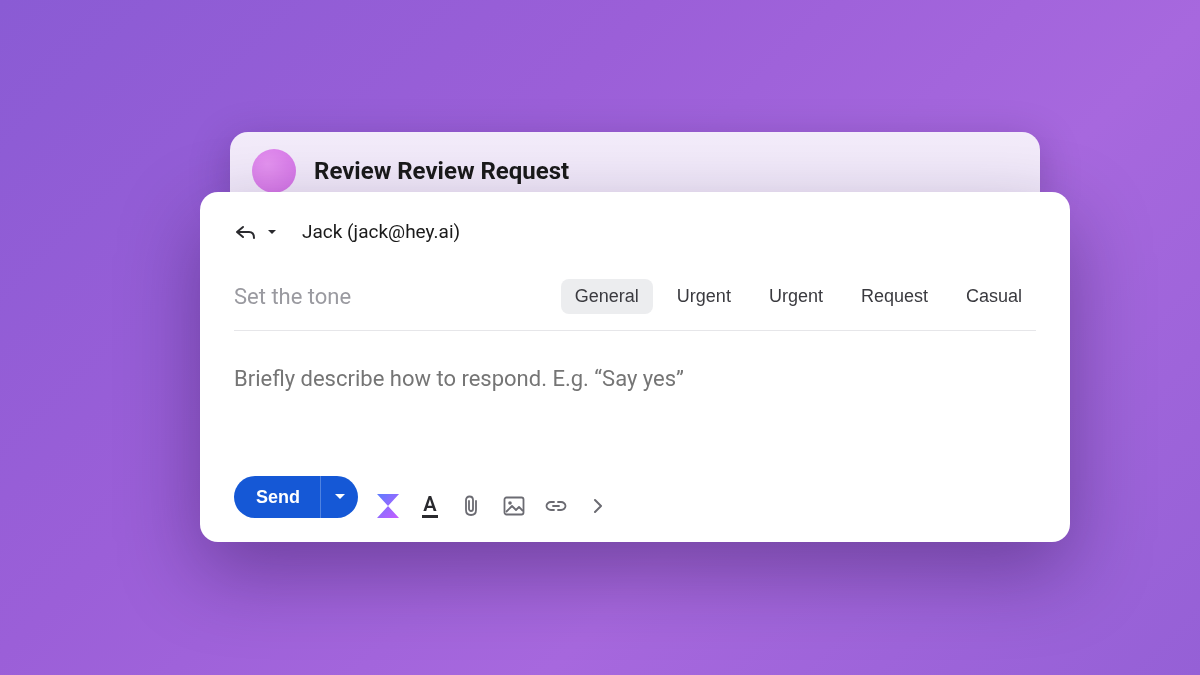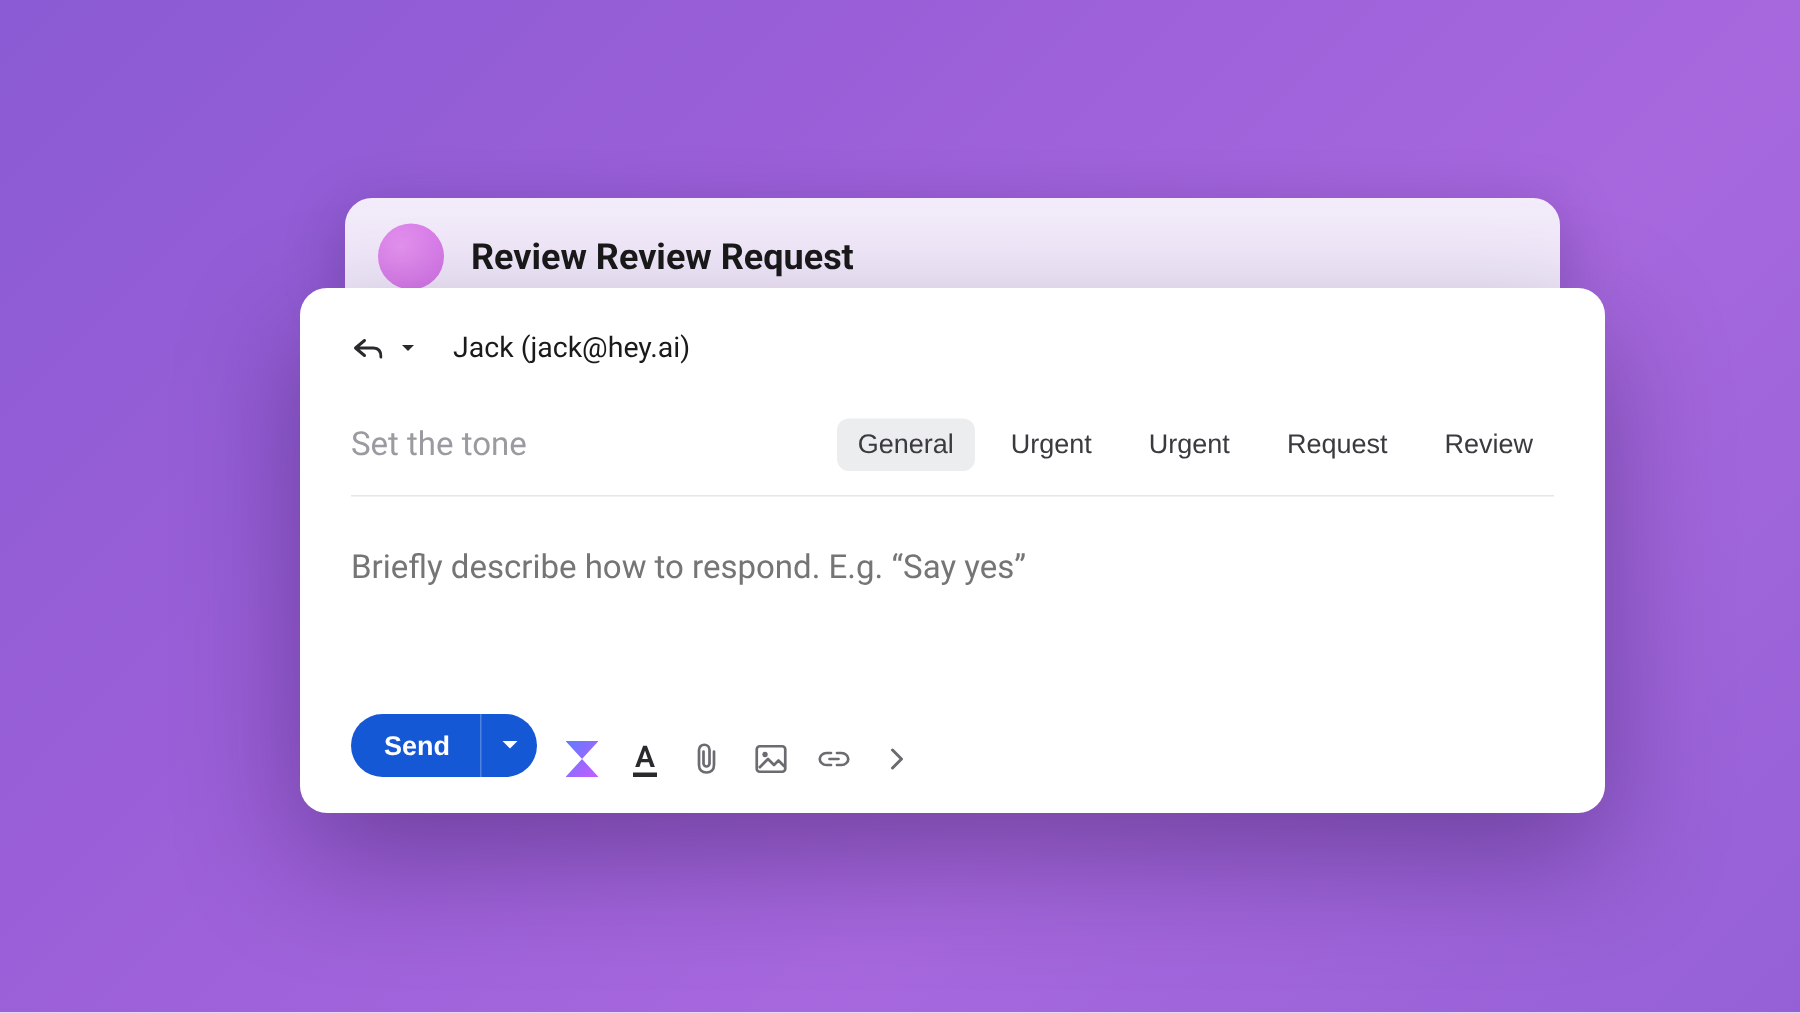--- a/index.html
+++ b/index.html
@@ -137,21 +137,21 @@
       <span class="recipient">Jack (jack@hey.ai)</span>
     </div>
 
     <div class="tone-row">
       <span class="tone-label">Set the tone</span>
       <div class="tone-chips">
         <button class="chip active">General</button>
         <button class="chip inactive">Urgent</button>
         <button class="chip inactive">Urgent</button>
         <button class="chip inactive">Request</button>
-        <button class="chip inactive">Review</button>
+        <button class="chip inactive">Casual</button>
       </div>
     </div>
 
     <div class="body-area">
       <textarea class="body-placeholder" placeholder="Briefly describe how to respond. E.g. “Say yes”" style=""></textarea>
     </div>
 
     <div class="toolbar">
       <div class="send-btn">
         <button class="send-main">Send</button>

